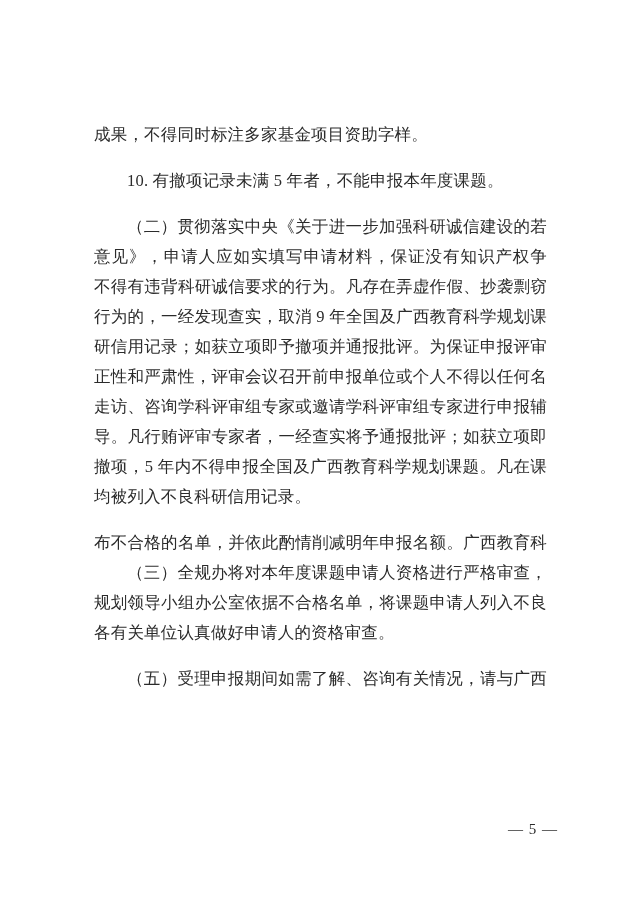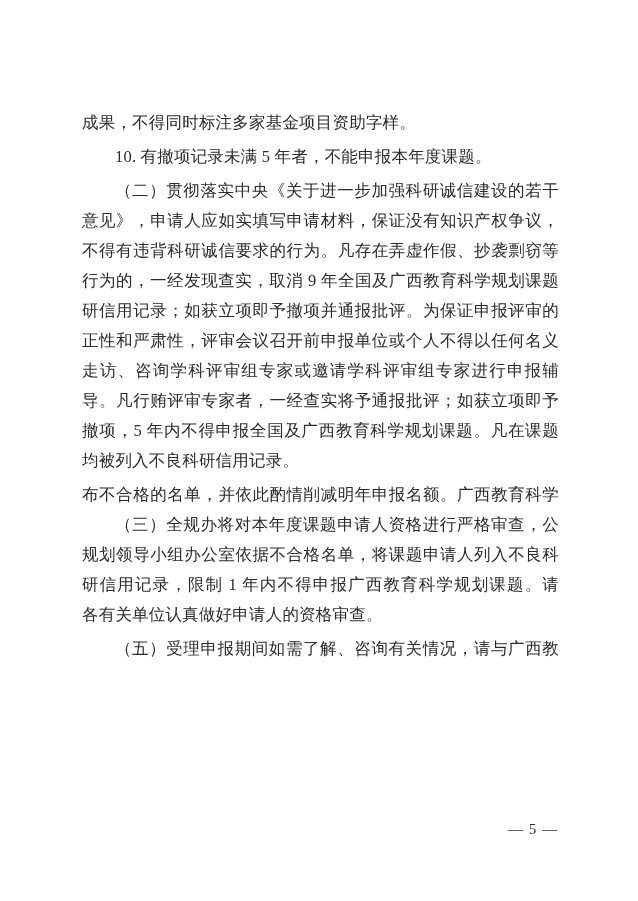--- a/index.html
+++ b/index.html
@@ -23,21 +23,21 @@
     position: absolute;
     left: 78px;
     top: 104px;
     width: 485px;
     color: var(--ink, #2b2b2b);
     font-size: 16.5px;
     line-height: 30px;
     letter-spacing: 0.2px;
   }
   .paragraph {
-    margin: 4px;
+    margin: 16px;
     padding: 0;
   }
   .line {
     text-align: justify;
     text-align-last: justify;
     height: 30px;
     overflow: hidden;
   }
   .line.last {
     text-align-last: left;
@@ -80,21 +80,20 @@
       <div class="line">走访、咨询学科评审组专家或邀请学科评审组专家进行申报辅</div>
       <div class="line">导。凡行贿评审专家者，一经查实将予通报批评；如获立项即予</div>
       <div class="line">撤项，5 年内不得申报全国及广西教育科学规划课题。凡在课题</div>
       <div class="line last">均被列入不良科研信用记录。</div>
     </div>
 
     <div class="paragraph">
       <div class="line">布不合格的名单，并依此酌情削减明年申报名额。广西教育科学</div>
       <div class="line indent">（三）全规办将对本年度课题申请人资格进行严格审查，公</div>
       <div class="line">规划领导小组办公室依据不合格名单，将课题申请人列入不良科</div>
-      <div class="line">研信用记录，限制 1 年内不得申报广西教育科学规划课题。请</div>
       <div class="line last">各有关单位认真做好申请人的资格审查。</div>
     </div>
 
 
     <div class="paragraph">
       <div class="line indent">（五）受理申报期间如需了解、咨询有关情况，请与广西教</div>
     </div>
 
   </div>
 

